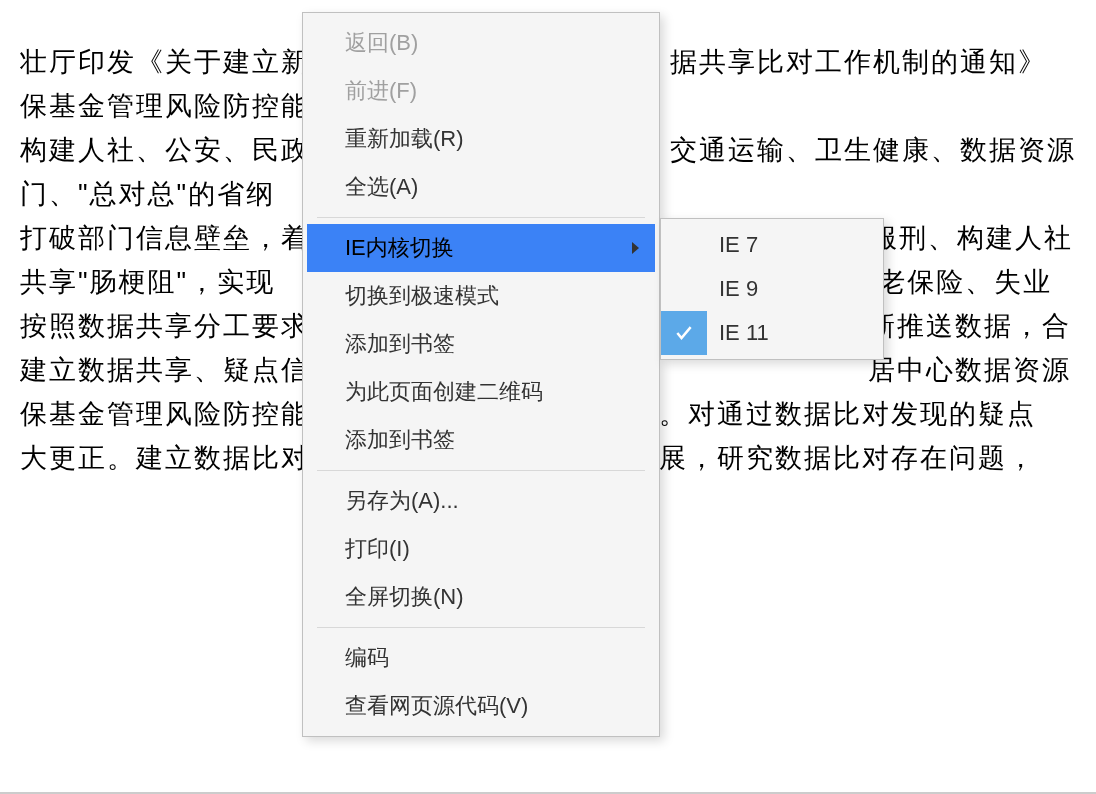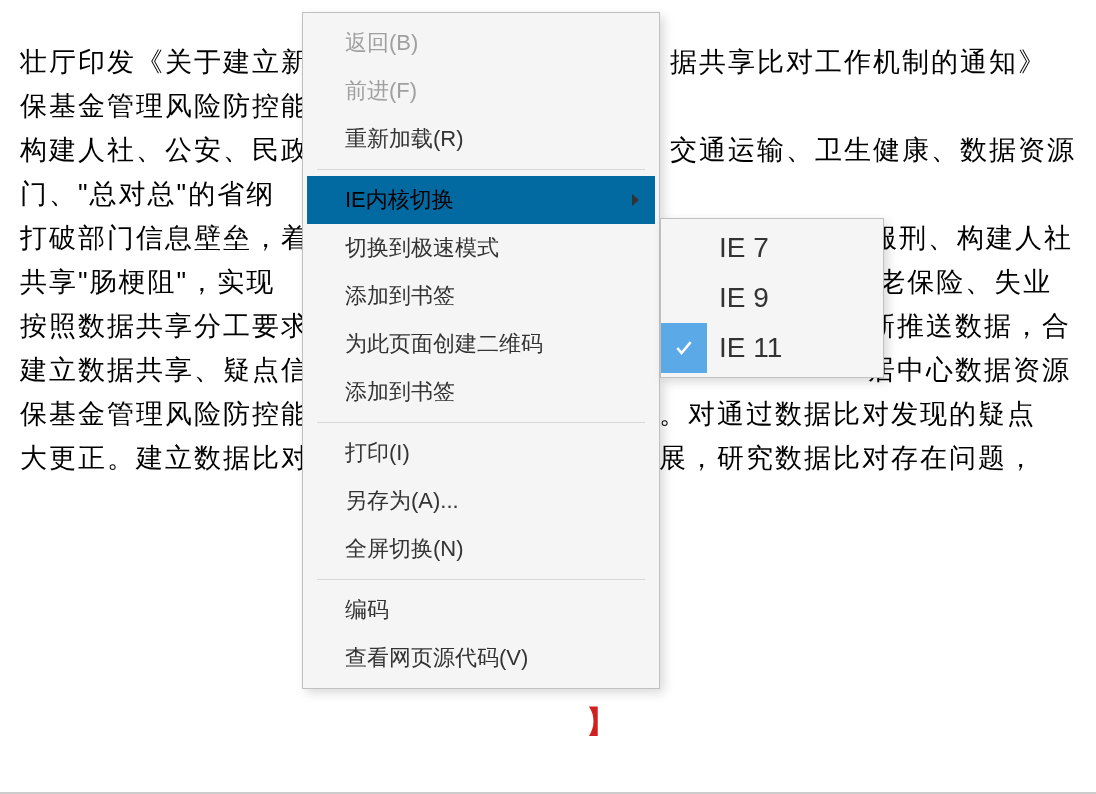--- a/index.html
+++ b/index.html
@@ -50,21 +50,21 @@
       z-index: 10;
     }
     .menu-item {
       padding: 9px 18px 9px 38px;
       cursor: default;
       position: relative;
       white-space: nowrap;
     }
     .menu-item.disabled { color: #a0a0a0; }
     .menu-item.highlighted {
-      background: #0369a1;
+      background: #3b82f6;
       color: #000;
     }
     .menu-item .arrow {
       position: absolute;
       right: 16px;
       top: 50%;
       transform: translateY(-50%);
       width: 0; height: 0;
       border-left: 7px solid #333;
       border-top: 6px solid transparent;
@@ -76,21 +76,21 @@
       margin: 6px 10px;
     }
     .submenu {
       position: absolute;
       left: 660px;
       top: 218px;
       width: 224px;
       background: #f5f5f5;
       border: 1px solid #c0c0c0;
       box-shadow: 4px 4px 10px rgba(0,0,0,0.15);
-      font-size: 28px;
+      font-size: 22px;
       color: #333;
       padding: 4px 0;
       z-index: 20;
     }
     .sub-item {
       padding: 9px 18px 9px 58px;
       cursor: default;
       position: relative;
       white-space: nowrap;
     }
@@ -126,32 +126,33 @@
   <div class="line"><span>保基金管理风险防控能</span><span style="display:inline-block;width:320px"></span><span>对。对通过数据比对发现的疑点</span></div>
   <div class="line"><span>大更正。建立数据比对</span><span style="display:inline-block;width:320px"></span><span>主展，研究数据比对存在问题，</span></div>
 </div>
 
 <div class="red-marker">】</div>
 
 <div class="context-menu">
   <div class="menu-item disabled">返回(B)</div>
   <div class="menu-item disabled">前进(F)</div>
   <div class="menu-item">重新加载(R)</div>
+  <div class="menu-item">全选(A)</div>
   <div class="menu-separator"></div>
   <div class="menu-item highlighted">
     <span>IE内核切换</span>
     <span class="arrow"></span>
   </div>
   <div class="menu-item">切换到极速模式</div>
   <div class="menu-item">添加到书签</div>
   <div class="menu-item">为此页面创建二维码</div>
   <div class="menu-item">添加到书签</div>
   <div class="menu-separator"></div>
+  <div class="menu-item">另存为(A)...</div>
   <div class="menu-item">打印(I)</div>
-  <div class="menu-item">另存为(A)...</div>
   <div class="menu-item">全屏切换(N)</div>
   <div class="menu-separator"></div>
   <div class="menu-item">编码</div>
   <div class="menu-item">查看网页源代码(V)</div>
 </div>
 
 <div class="submenu">
   <div class="sub-item">IE 7</div>
   <div class="sub-item">IE 9</div>
   <div class="sub-item">

